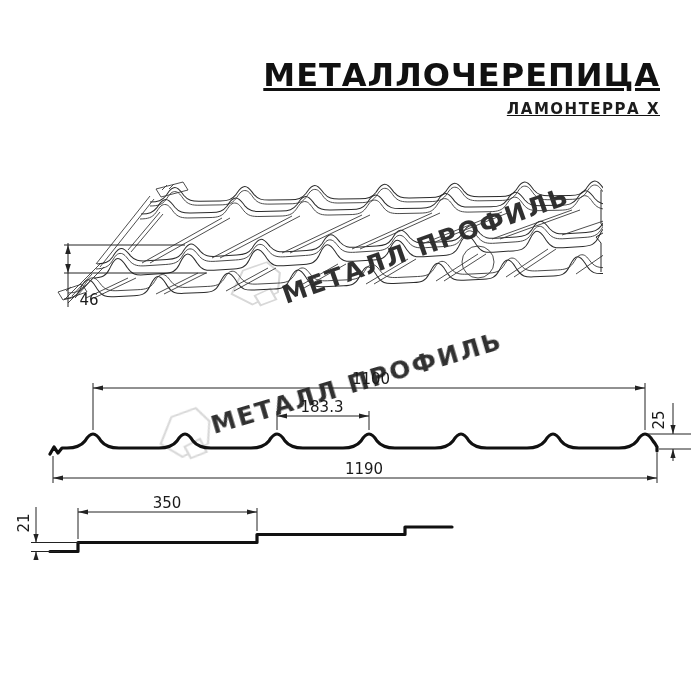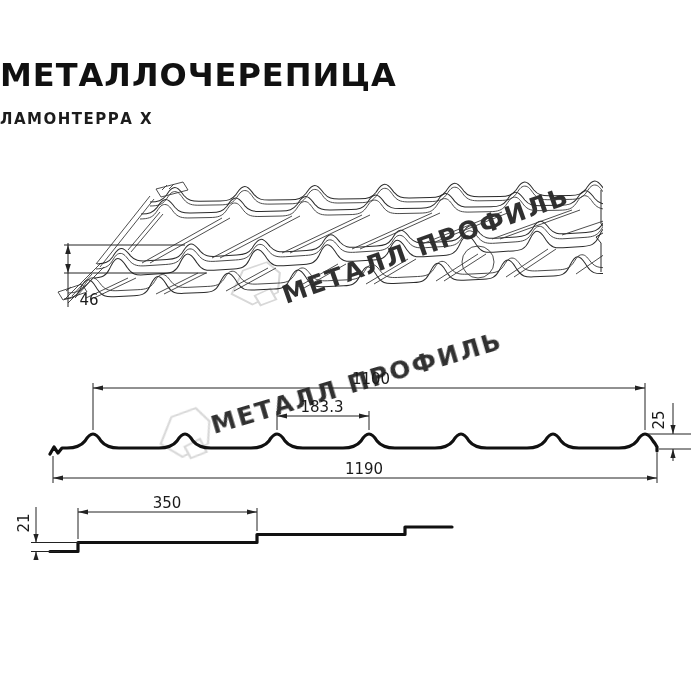--- a/index.html
+++ b/index.html
@@ -1,20 +1,20 @@
 <!DOCTYPE html>
 <html><head>
 <meta charset="utf-8">
 <style>
   html,body{margin:0;padding:0;background:#fff;}
   #page{position:relative;width:700px;height:700px;background:#fff;overflow:hidden;
         font-family:"DejaVu Sans","Liberation Sans",sans-serif;}
-  .hdr{position:absolute;left:0;top:58px;width:660px;text-align:left;color:#111;}
+  .hdr{position:absolute;left:0;top:58px;width:660px;text-align:right;color:#111;text-decoration:underline;}
   .hdr .title{font-size:32px;font-weight:bold;letter-spacing:1px;line-height:34px;}
-  .hdr .subtitle{font-size:15px;font-weight:bold;letter-spacing:1.5px;margin-top:18px;color:#1c1c1c;}
+  .hdr .subtitle{font-size:15px;font-weight:bold;letter-spacing:1.5px;margin-top:8px;color:#1c1c1c;}
   svg{position:absolute;left:0;top:0;}
   svg text{font-family:"DejaVu Sans","Liberation Sans",sans-serif;font-size:15px;fill:#1a1a1a;}
   .thin{stroke:#2b2b2b;stroke-width:1;fill:none;}
   .thin2{stroke:#3a3a3a;stroke-width:0.9;fill:none;}
   .thick{stroke:#111;stroke-width:3.2;fill:none;stroke-linejoin:round;stroke-linecap:round;}
   .dim{stroke:#222;stroke-width:1;fill:none;}
   .arr{fill:#222;stroke:none;}
   .wm-text{font-size:25px;font-weight:bold;letter-spacing:2px;}
   .wm-shape{fill:#ffffff;stroke-width:4;}
 </style>

